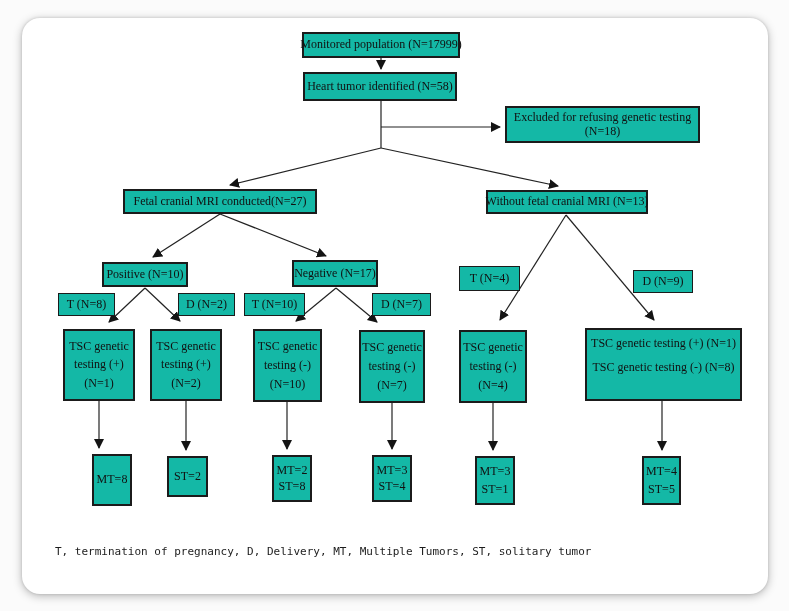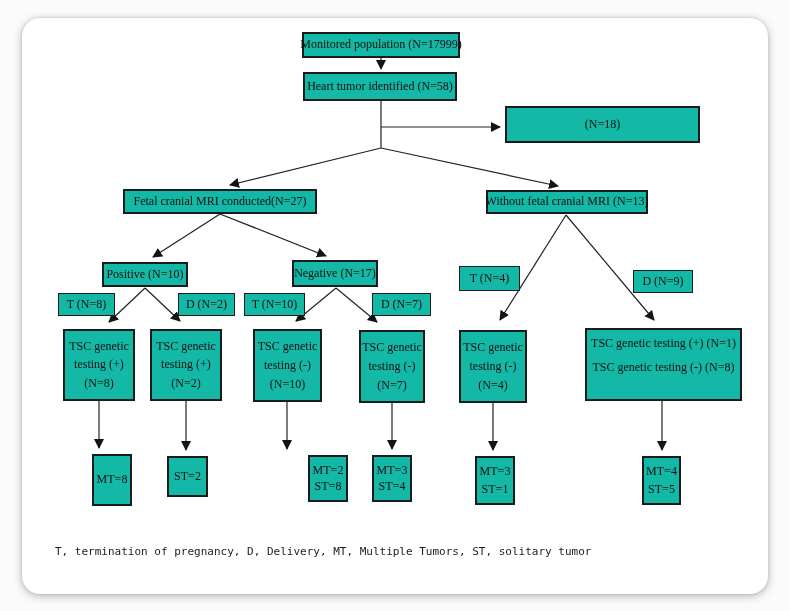--- a/index.html
+++ b/index.html
@@ -62,20 +62,21 @@
     <path d="M493,403 L493,450" marker-end="url(#ah)"></path>
     <path d="M662,401 L662,450" marker-end="url(#ah)"></path>
   </g>
 </svg>
 
 <div class="box" style="left:302px;top:32px;width:158px;height:26px;">Monitored population (N=17999)</div>
 
 <div class="box" style="left:303px;top:72px;width:154px;height:29px;">Heart tumor identified (N=58)</div>
 
 <div class="box multi" style="left:505px;top:106px;width:195px;height:37px;">
+  <span>Excluded for refusing genetic testing</span>
   <span>(N=18)</span>
 </div>
 
 <div class="box" style="left:123px;top:189px;width:194px;height:25px;">Fetal cranial MRI conducted(N=27)</div>
 
 <div class="box" style="left:486px;top:190px;width:162px;height:24px;">Without fetal cranial MRI (N=13)</div>
 
 <div class="box" style="left:102px;top:262px;width:86px;height:25px;">Positive (N=10)</div>
 
 <div class="box" style="left:292px;top:260px;width:86px;height:27px;">Negative (N=17)</div>
@@ -88,21 +89,21 @@
 
 <div class="box thin" style="left:372px;top:293px;width:59px;height:23px;">D (N=7)</div>
 
 <div class="box thin" style="left:459px;top:266px;width:61px;height:25px;">T (N=4)</div>
 
 <div class="box thin" style="left:633px;top:270px;width:60px;height:23px;">D (N=9)</div>
 
 <div class="box multi" style="left:63px;top:329px;width:72px;height:72px;">
   <span>TSC genetic</span>
   <span>testing (+)</span>
-  <span>(N=8)</span>
+  <span>(N=1)</span>
 </div>
 
 <div class="box multi" style="left:150px;top:329px;width:72px;height:72px;">
   <span>TSC genetic</span>
   <span>testing (+)</span>
   <span>(N=2)</span>
 </div>
 
 <div class="box multi" style="left:253px;top:329px;width:69px;height:73px;">
   <span>TSC genetic</span>
@@ -124,21 +125,21 @@
 
 <div class="box toptext" style="left:585px;top:328px;width:157px;height:73px;">
   <span>TSC genetic testing (+) (N=1)</span>
   <span>TSC genetic testing (-) (N=8)</span>
 </div>
 
 <div class="box" style="left:92px;top:454px;width:40px;height:52px;">MT=8</div>
 
 <div class="box" style="left:167px;top:456px;width:41px;height:41px;">ST=2</div>
 
-<div class="box multi" style="left:272px;top:455px;width:40px;height:47px;margin-left:36px;">
+<div class="box multi" style="left:272px;top:455px;width:40px;height:47px;">
   <span>MT=2</span>
   <span>ST=8</span>
 </div>
 
 <div class="box multi" style="left:372px;top:455px;width:40px;height:47px;">
   <span>MT=3</span>
   <span>ST=4</span>
 </div>
 
 <div class="box multi" style="left:475px;top:456px;width:40px;height:49px;">

